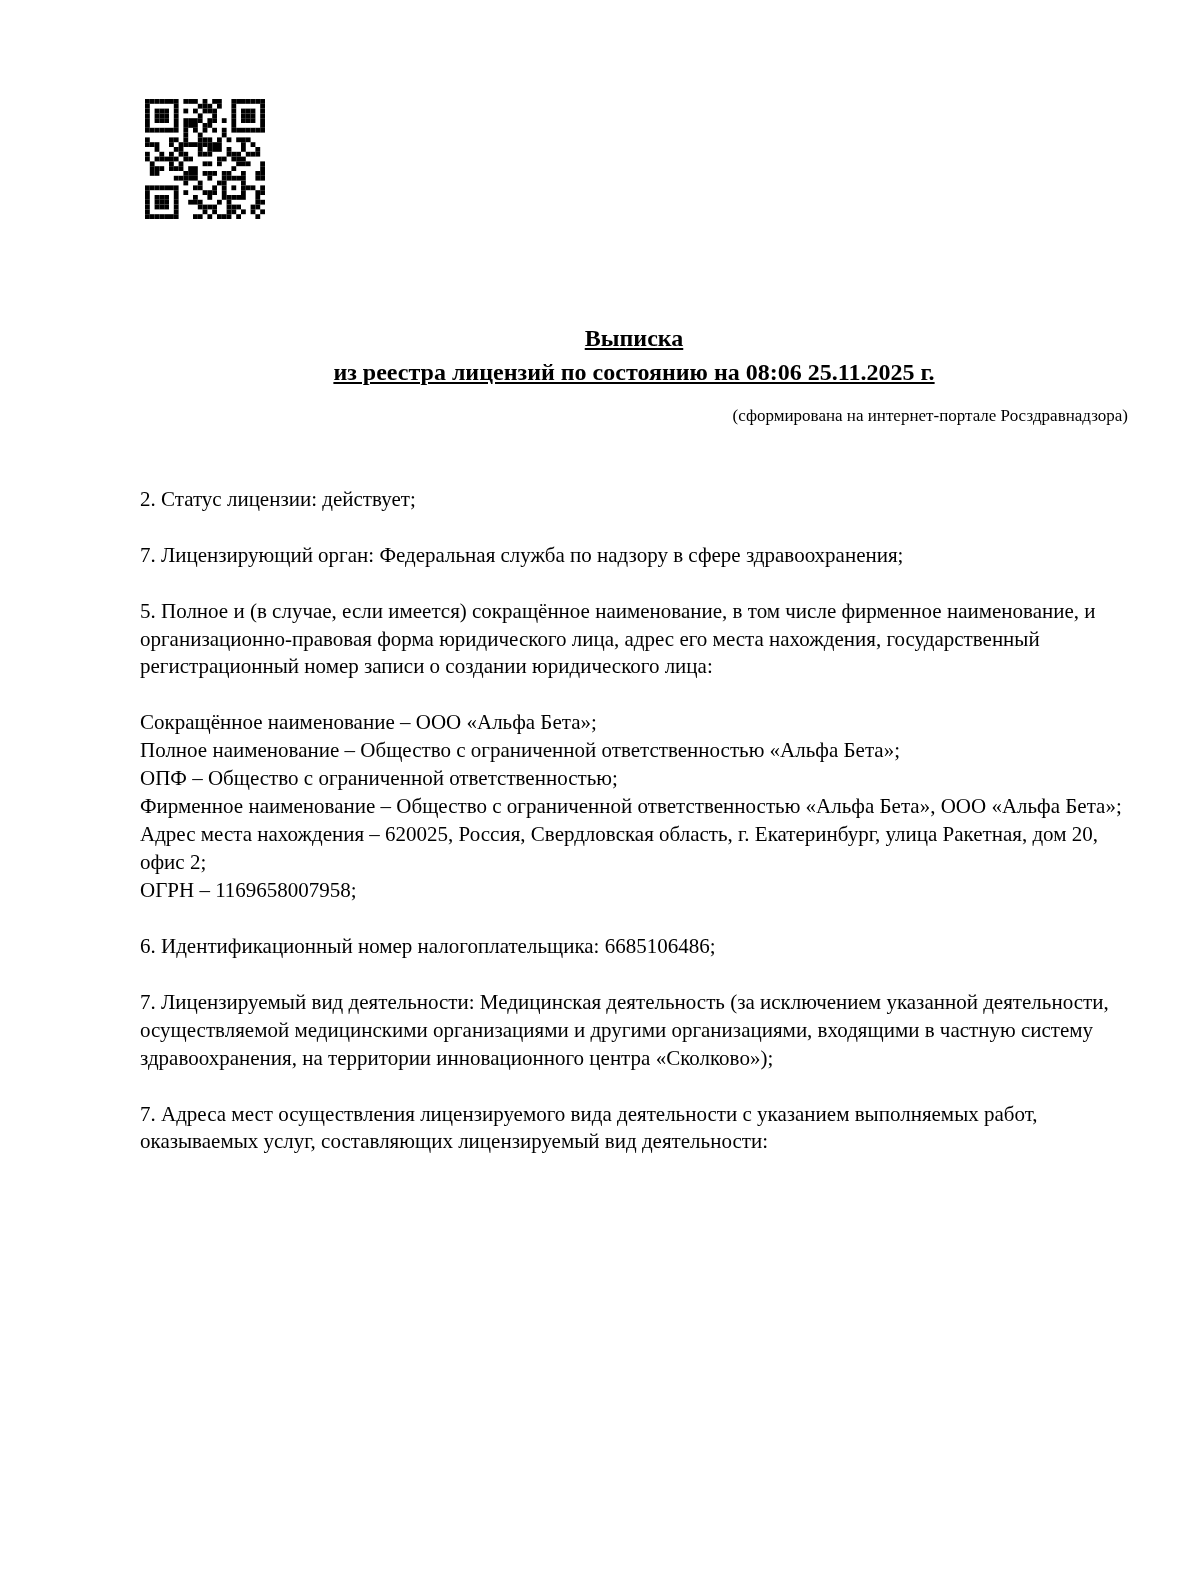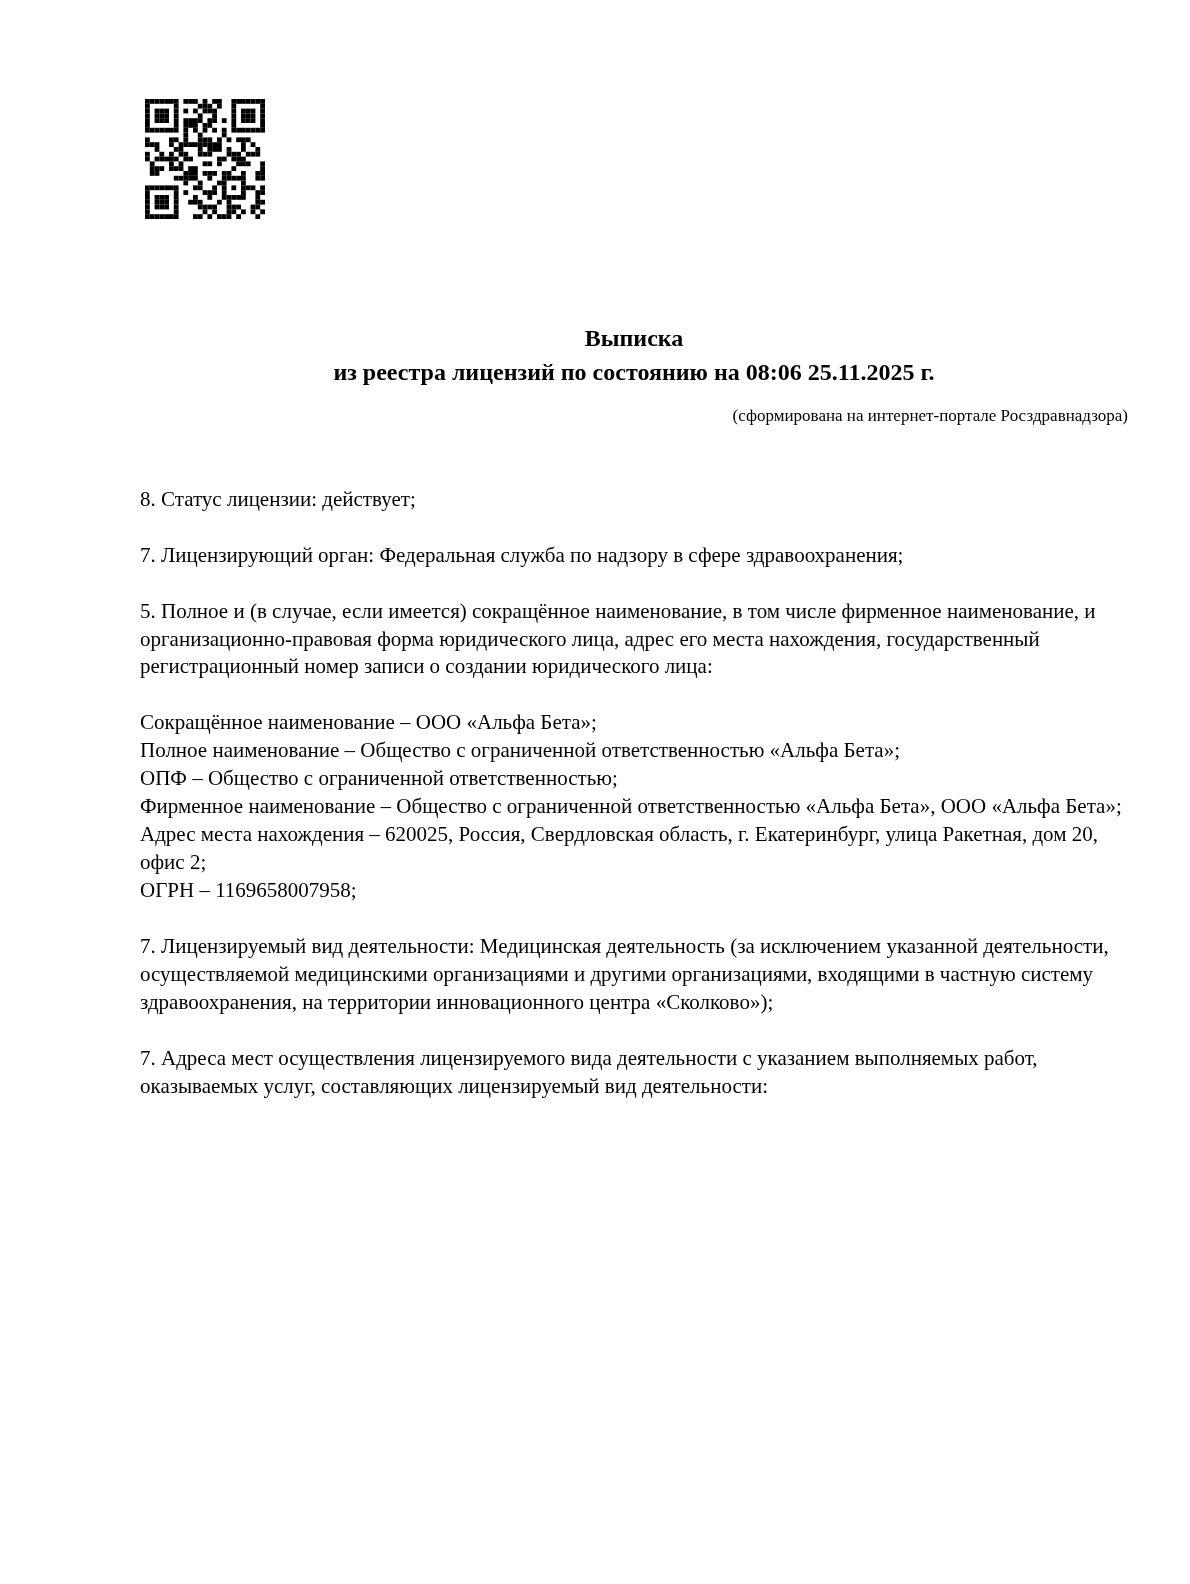--- a/index.html
+++ b/index.html
@@ -33,20 +33,21 @@
     width: 988px;
     font-size: 21px;
     line-height: 1.33;
   }
   .title {
     text-align: center;
     font-size: 24px;
     font-weight: bold;
     line-height: 1.4;
     font-family: "Liberation Serif", serif;
+    text-decoration: underline;
   }
   .subtitle {
     text-align: right;
     font-size: 17px;
     margin-top: 16px;
   }
   .para { margin-top: 28px; }
   .first-para { margin-top: 58px; }
   .org-block div { margin: 0; }
 </style>
@@ -369,36 +370,37 @@
 
   <div class="content">
 
     <h1 class="title">
       <span>Выписка</span><br>
       <span>из реестра лицензий по состоянию на 08:06 25.11.2025 г.</span>
     </h1>
 
     <div class="subtitle">(сформирована на интернет-портале Росздравнадзора)</div>
 
-    <p class="para first-para">8. Статус лицензии: действует;</p>
+    <p class="para first-para">2. Статус лицензии: действует;</p>
 
 
 
     <p class="para">7. Лицензирующий орган: Федеральная служба по надзору в сфере здравоохранения;</p>
 
     <p class="para">5. Полное и (в случае, если имеется) сокращённое наименование, в том числе фирменное наименование, и организационно-правовая форма юридического лица, адрес его места нахождения, государственный регистрационный номер записи о создании юридического лица:</p>
 
     <div class="para org-block">
       <div>Сокращённое наименование – ООО «Альфа Бета»;</div>
       <div>Полное наименование – Общество с ограниченной ответственностью «Альфа Бета»;</div>
       <div>ОПФ – Общество с ограниченной ответственностью;</div>
       <div>Фирменное наименование – Общество с ограниченной ответственностью «Альфа Бета», ООО «Альфа Бета»;</div>
       <div>Адрес места нахождения – 620025, Россия, Свердловская область, г. Екатеринбург, улица Ракетная, дом 20, офис 2;</div>
       <div>ОГРН – 1169658007958;</div>
     </div>
 
+    <p class="para">6. Идентификационный номер налогоплательщика: 6685106486;</p>
 
     <p class="para">7. Лицензируемый вид деятельности: Медицинская деятельность (за исключением указанной деятельности, осуществляемой медицинскими организациями и другими организациями, входящими в частную систему здравоохранения, на территории инновационного центра «Сколково»);</p>
 
     <p class="para">7. Адреса мест осуществления лицензируемого вида деятельности с указанием выполняемых работ, оказываемых услуг, составляющих лицензируемый вид деятельности:</p>
 
   </div>
 </div>
 
 </body></html>

